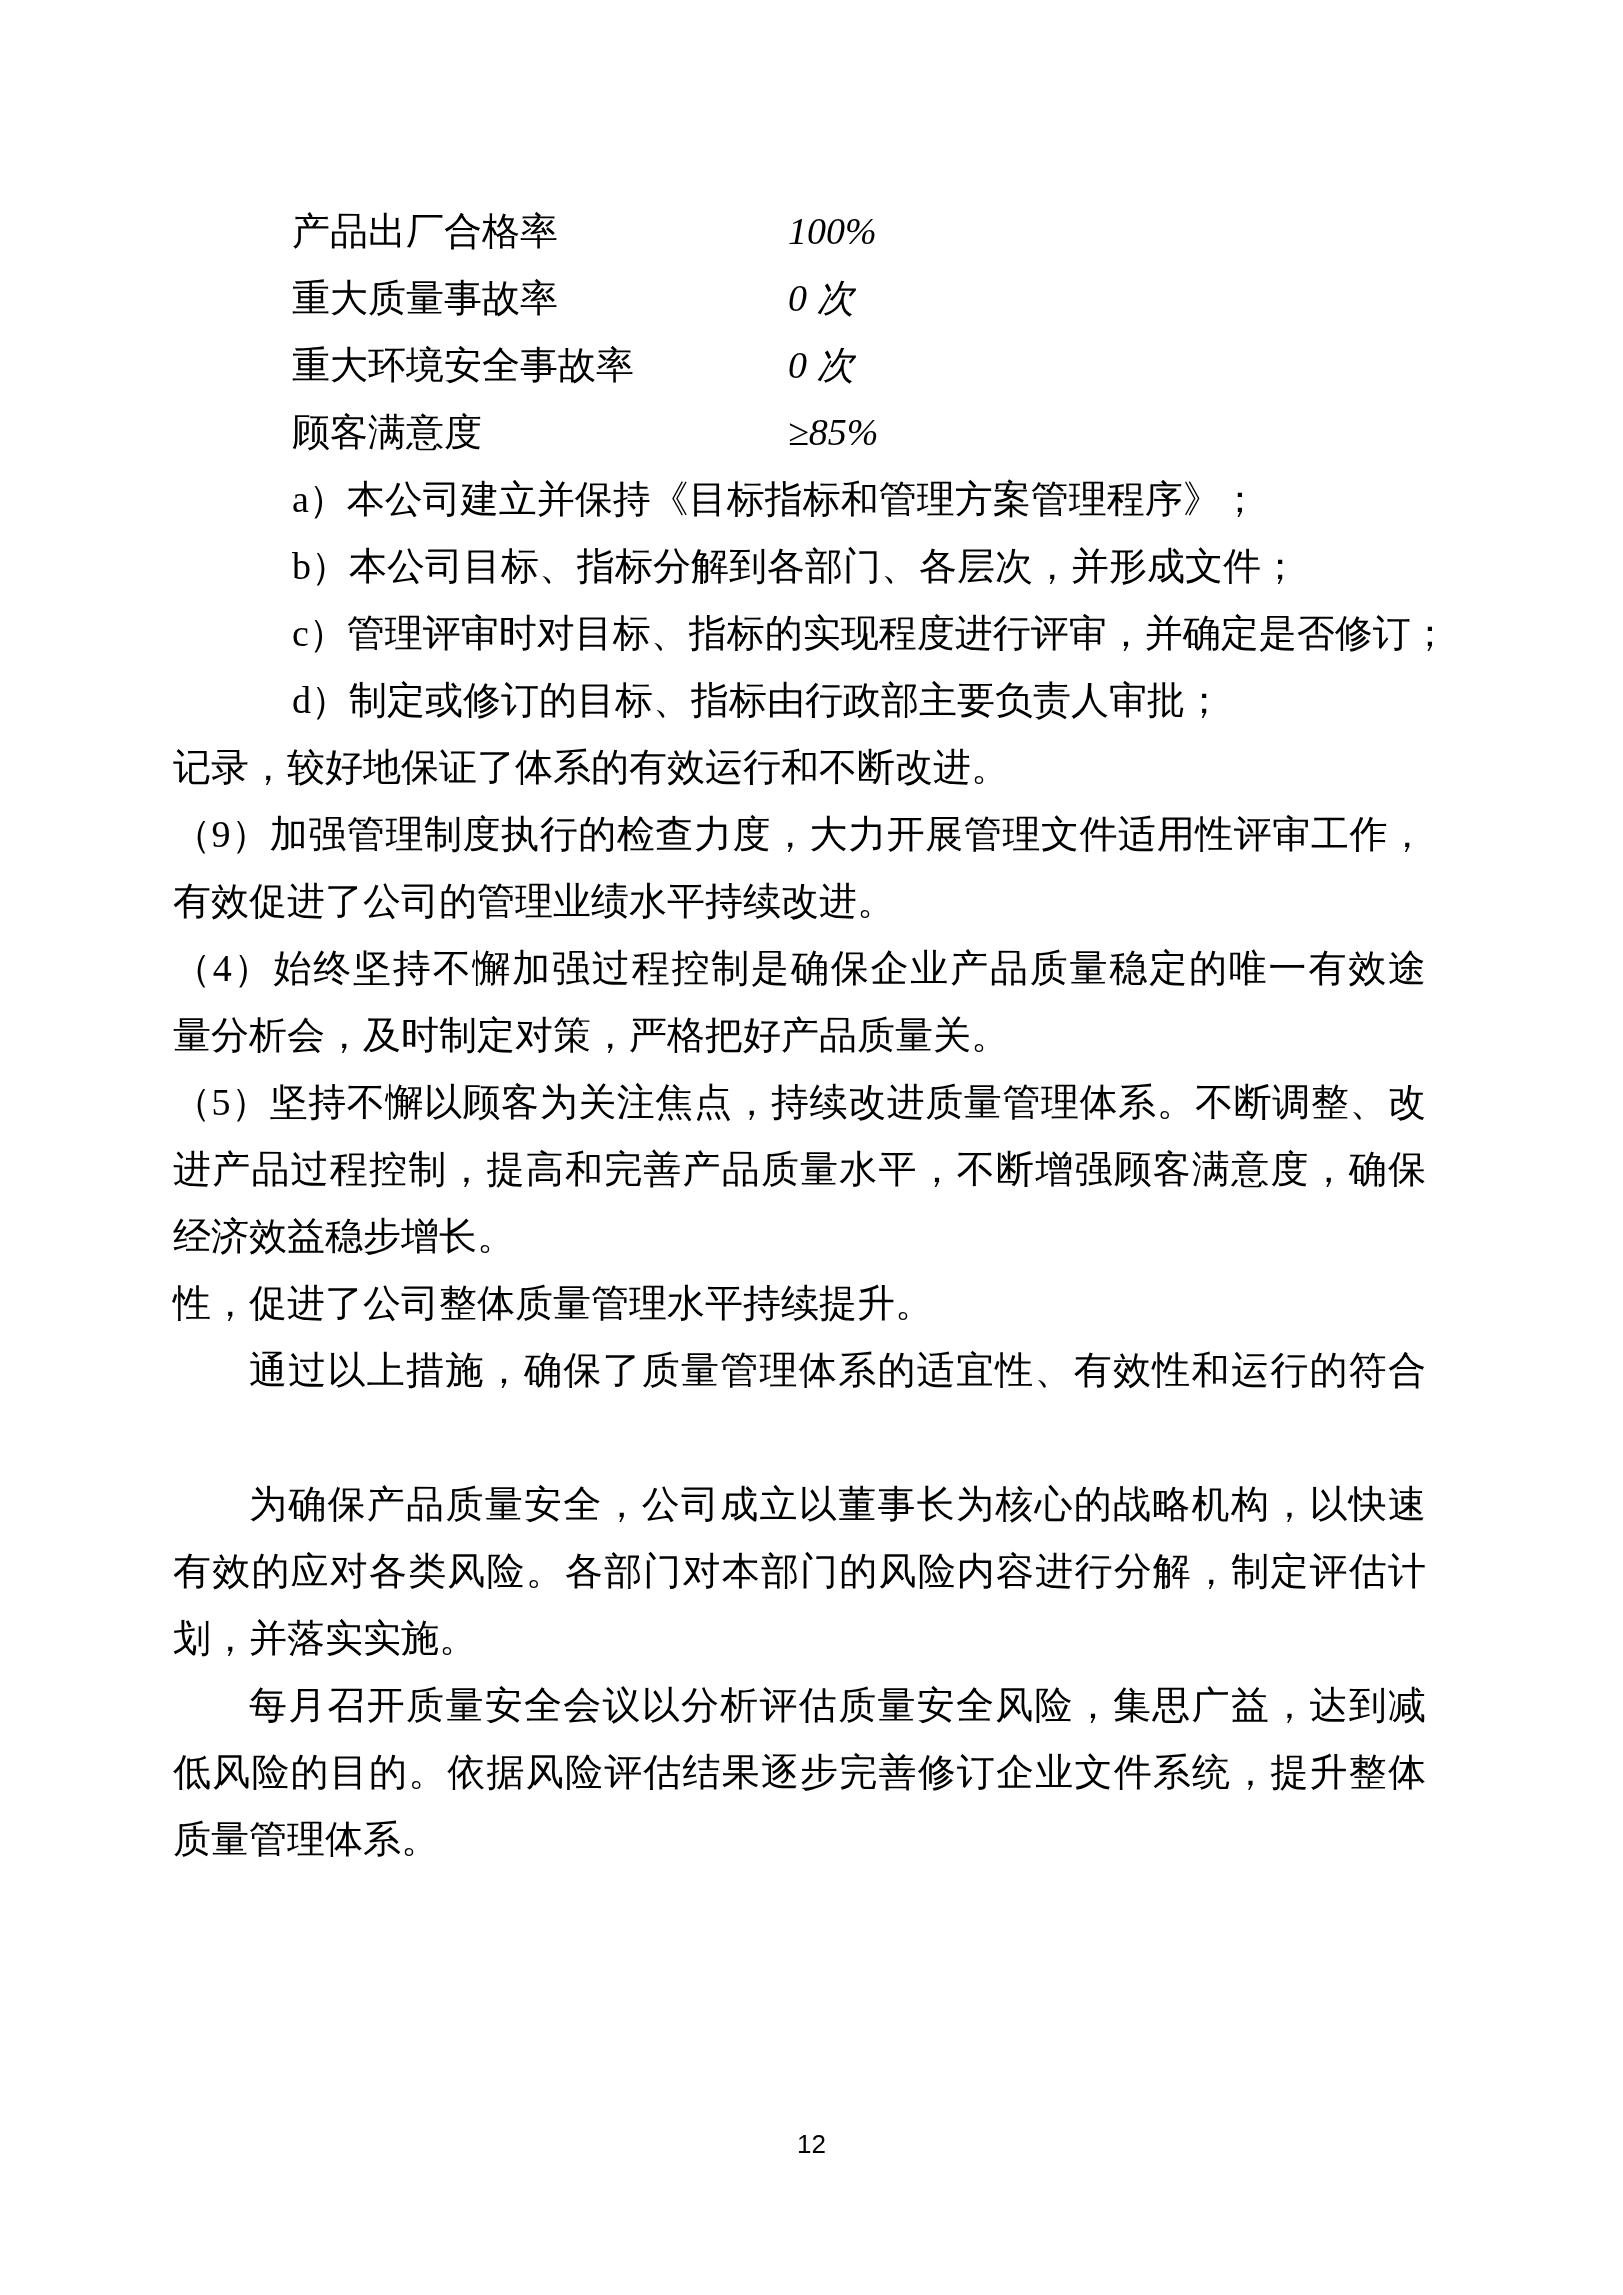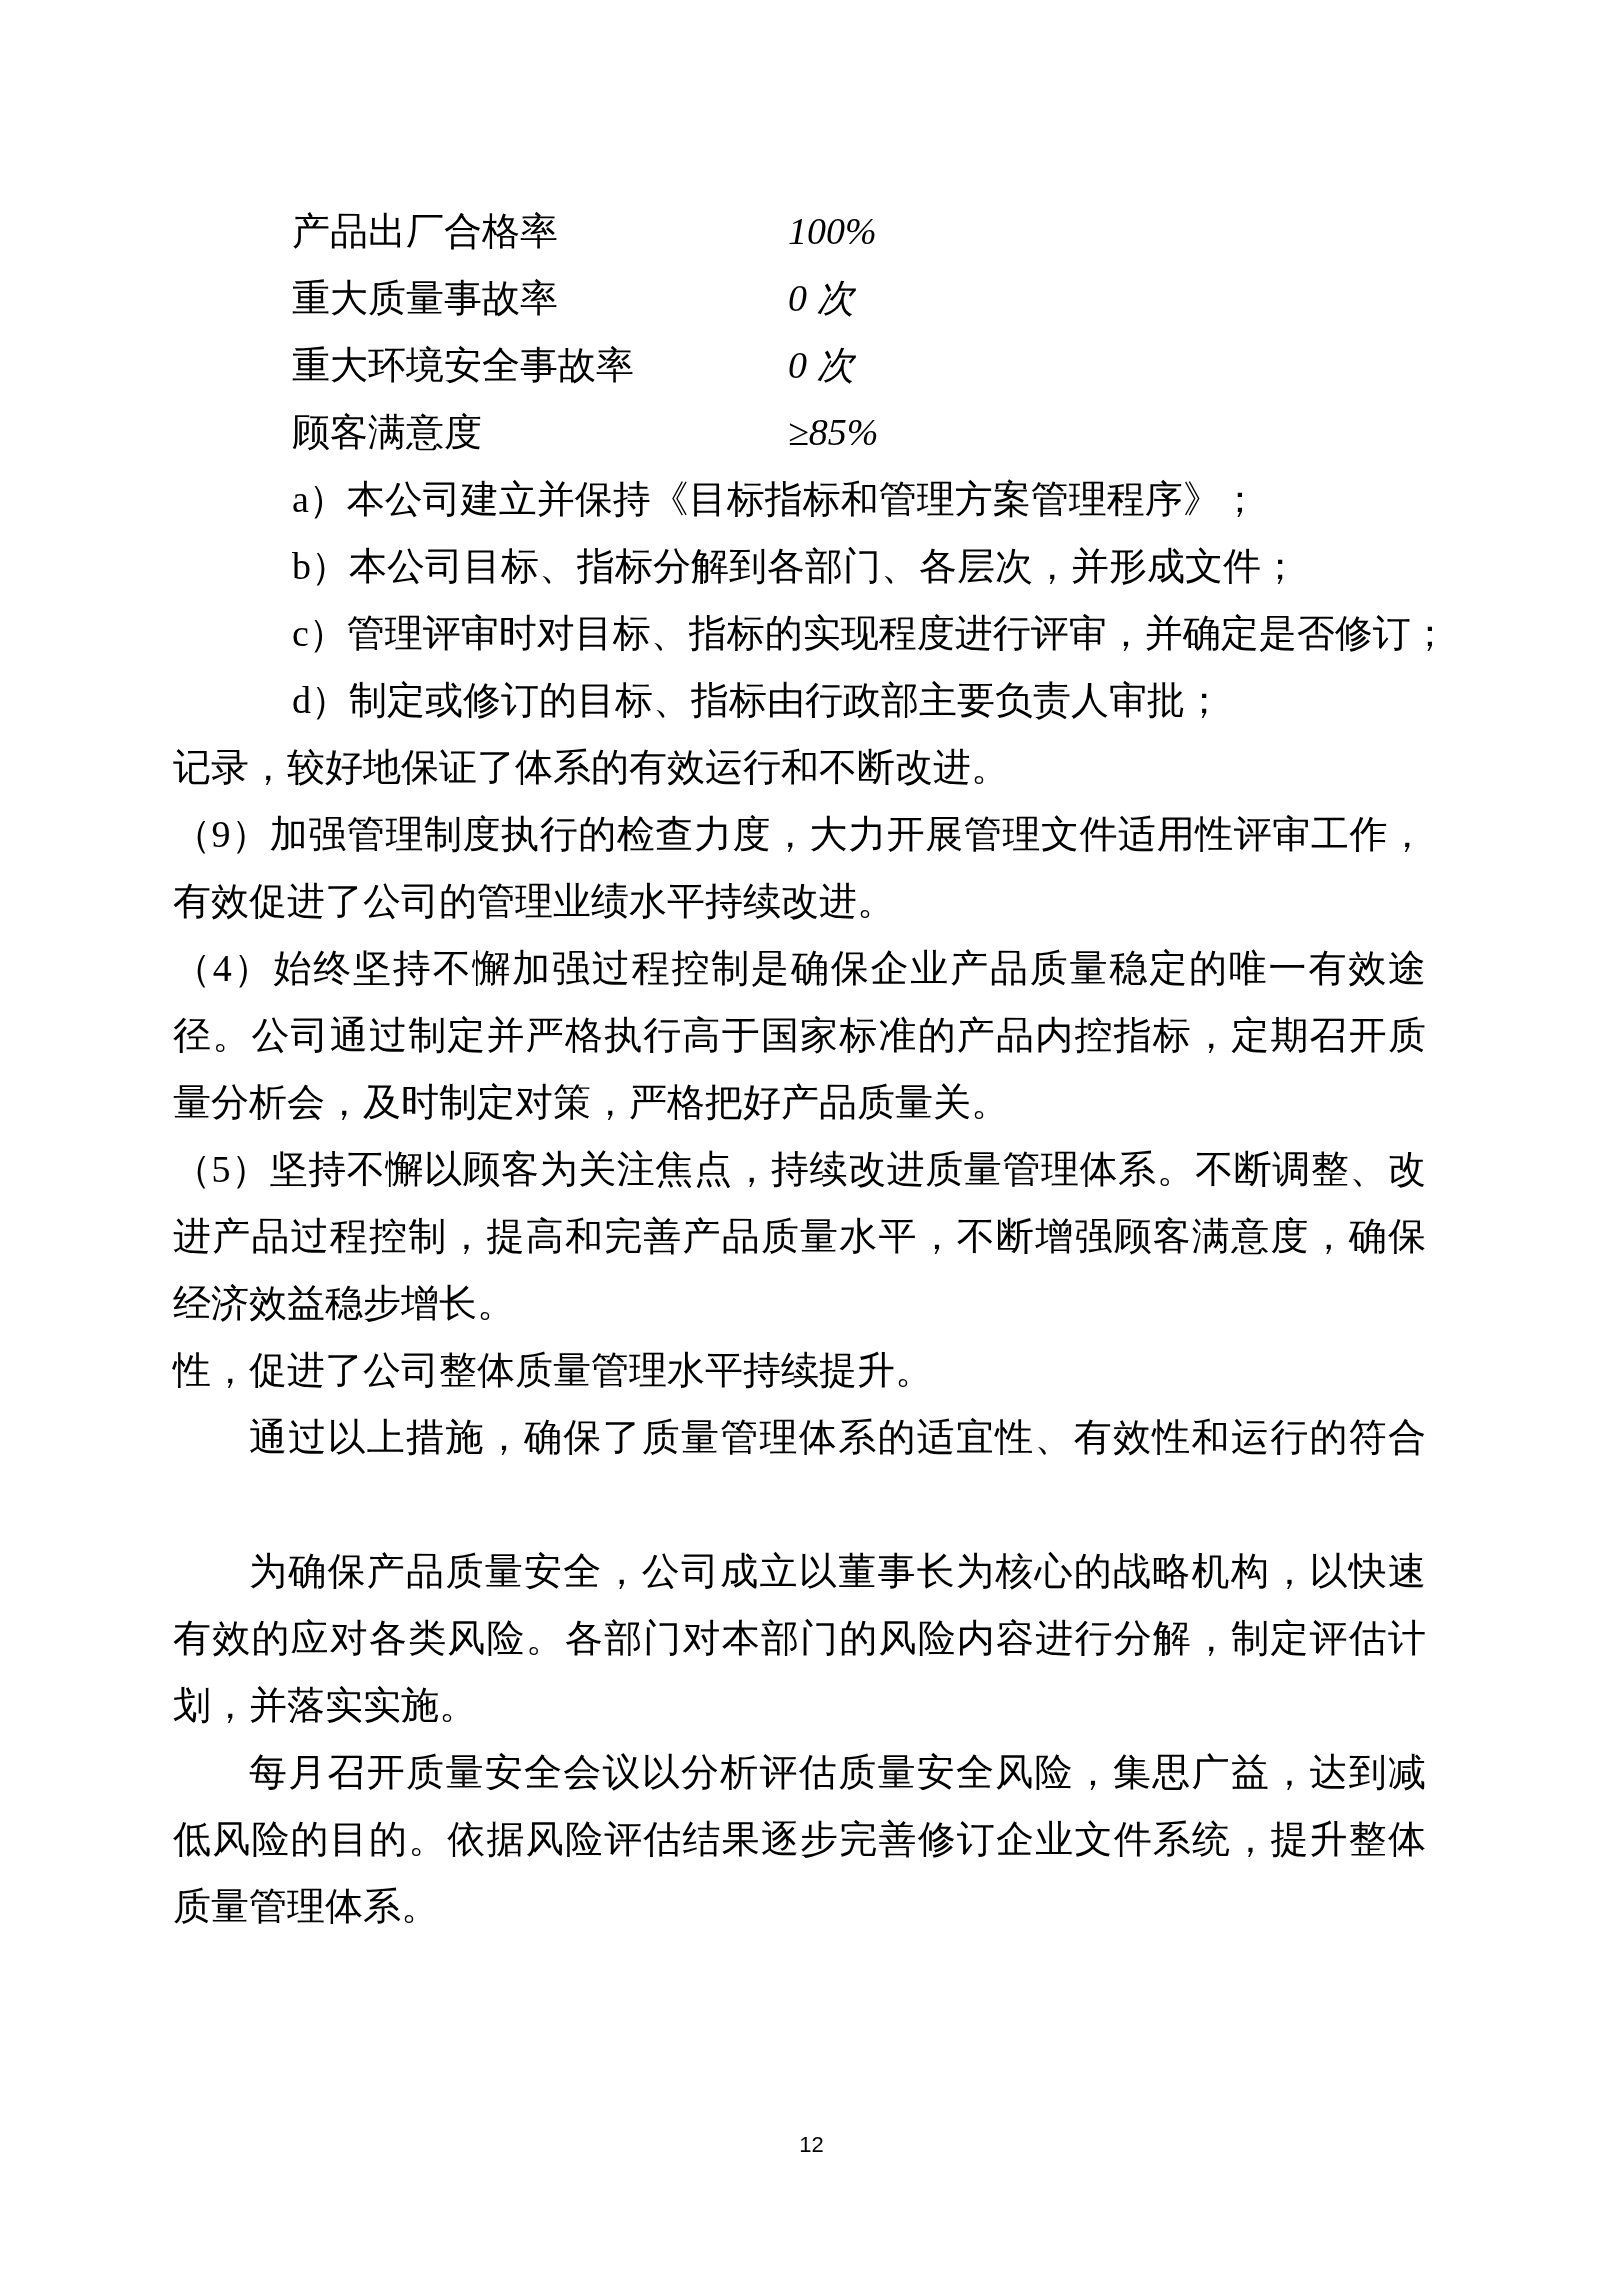--- a/index.html
+++ b/index.html
@@ -55,21 +55,21 @@
   }
   .blank { height: 67px; }
   .heading { font-weight: normal; }
   .footer {
     position: absolute;
     left: 0;
     top: 2129px;
     width: 1623px;
     text-align: center;
     font-family: "Liberation Sans", "DejaVu Sans", sans-serif;
-    font-size: 22px;
+    font-size: 26px;
     line-height: 31px;
     color: #000000;
   }
 </style>
 </head>
 <body>
 
 <div class="page">
   <div class="doc">
 
@@ -92,21 +92,20 @@
 
     <div class="line ind3">a）本公司建立并保持《目标指标和管理方案管理程序》；</div>
     <div class="line ind3">b）本公司目标、指标分解到各部门、各层次，并形成文件；</div>
     <div class="line ind3">c）管理评审时对目标、指标的实现程度进行评审，并确定是否修订；</div>
     <div class="line ind3">d）制定或修订的目标、指标由行政部主要负责人审批；</div>
 
     <div class="line">记录，较好地保证了体系的有效运行和不断改进。</div>
     <div class="line j">（9）加强管理制度执行的检查力度，大力开展管理文件适用性评审工作，</div>
     <div class="line">有效促进了公司的管理业绩水平持续改进。</div>
     <div class="line j">（4）始终坚持不懈加强过程控制是确保企业产品质量稳定的唯一有效途</div>
-    <div class="line j">径。公司通过制定并严格执行高于国家标准的产品内控指标，定期召开质</div>
     <div class="line">量分析会，及时制定对策，严格把好产品质量关。</div>
     <div class="line j">（5）坚持不懈以顾客为关注焦点，持续改进质量管理体系。不断调整、改</div>
     <div class="line j">进产品过程控制，提高和完善产品质量水平，不断增强顾客满意度，确保</div>
     <div class="line">经济效益稳步增长。</div>
     <div class="line">性，促进了公司整体质量管理水平持续提升。</div>
     <div class="line j ind2">通过以上措施，确保了质量管理体系的适宜性、有效性和运行的符合</div>
 
     <div class="line blank"></div>
 
 

